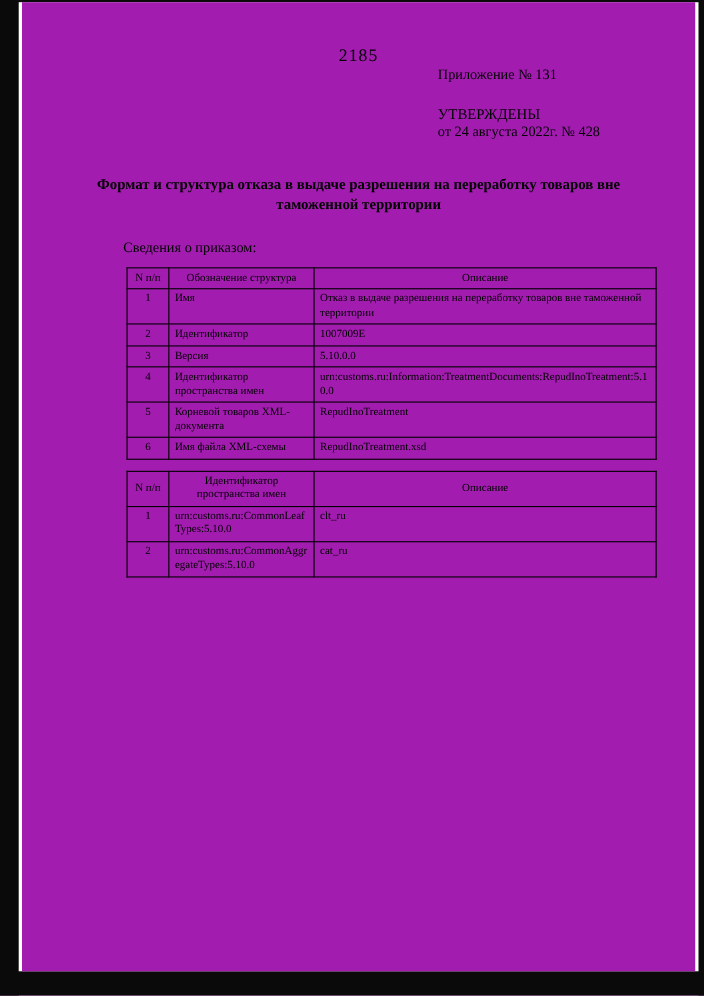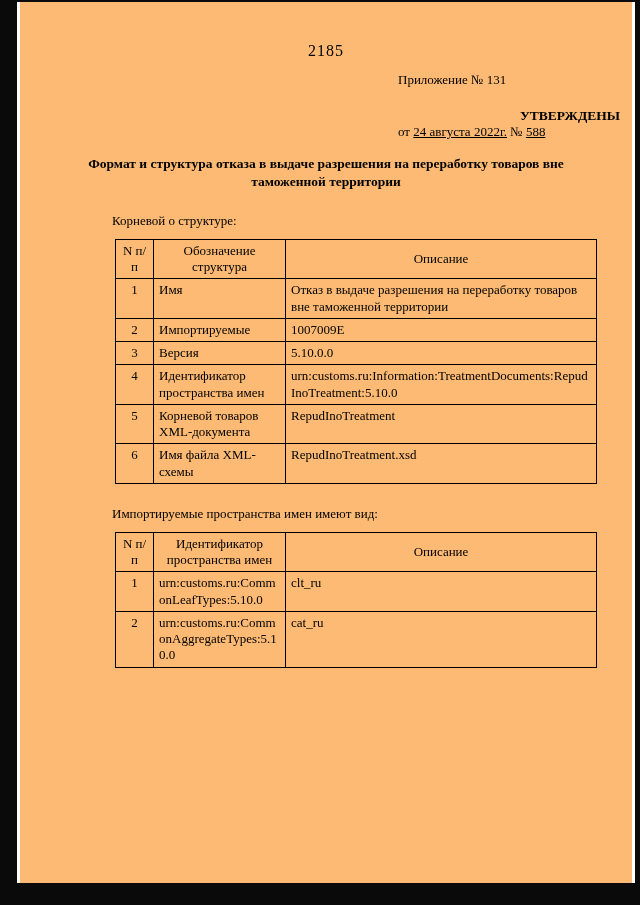--- a/index.html
+++ b/index.html
@@ -8,41 +8,41 @@
     font-family:"Liberation Serif","DejaVu Serif",serif;color:#000;
     overflow:hidden;
   }
   .edge{position:absolute;background:#0a0a0a;}
   .edge-left{left:0;top:0;width:17px;height:905px;}
   .edge-right{right:0;top:0;width:5px;height:905px;}
   .edge-bottom{left:0;bottom:0;width:640px;height:22px;}
   .edge-top{left:0;top:0;width:640px;height:2px;}
   .content{
     position:absolute;left:20px;top:2px;right:8px;bottom:22px;
-    background:#fdba74;
+    background:#a21caf;
   }
   .page-number{
     margin-top:40px;text-align:center;font-size:16px;letter-spacing:1px;
   }
   .approval-block{
-    margin-left:378px;margin-top:12px;width:222px;font-size:13px;line-height:1.28;
+    margin-left:378px;margin-top:0;width:222px;font-size:13px;line-height:1.28;
   }
   .annex-line{margin-bottom:18px;}
-  .approved-line{font-weight:bold;font-size:13.5px;text-align:right;}
-  .order-line .u{text-decoration:underline;}
+  .approved-line{font-weight:normal;font-size:13.5px;}
+  .order-line .u{}
   .doc-title{
-    width:490px;margin:14px auto 0;text-align:center;font-weight:bold;
+    width:490px;margin:30px auto 0;text-align:center;font-weight:bold;
     font-size:13.5px;line-height:1.35;
   }
   .section-label{
     margin:22px 0 0 92px;font-size:13px;
   }
   table.tbl{
     margin:10px 0 0 95px;width:481px;border-collapse:collapse;
-    font-size:13px;line-height:1.25;table-layout:fixed;
+    font-size:10px;line-height:1.25;table-layout:fixed;
   }
   table.tbl col.c1{width:38px;}
   table.tbl col.c2{width:132px;}
   table.tbl col.c3{width:311px;}
   table.tbl th, table.tbl td{
     border:1px solid #000;padding:3px 5px;vertical-align:top;
     font-weight:normal;overflow-wrap:anywhere;
   }
   table.tbl th{text-align:center;vertical-align:middle;}
   table.tbl td.num{text-align:center;}
@@ -56,26 +56,26 @@
 <div class="edge edge-right"></div>
 <div class="edge edge-bottom"></div>
 
 <div class="content">
 
   <div class="page-number">2185</div>
 
   <div class="approval-block">
     <div class="annex-line">Приложение № 131</div>
     <div class="approved-line">УТВЕРЖДЕНЫ</div>
-    <div class="order-line"><span>от</span><span class="sp"> </span><span class="u">24 августа 2022г.</span><span class="sp"> </span><span>№</span><span class="sp"> </span><span class="u">588</span></div>
+    <div class="order-line"><span>от</span><span class="sp"> </span><span class="u">24 августа 2022г.</span><span class="sp"> </span><span>№</span><span class="sp"> </span><span class="u">428</span></div>
   </div>
 
   <div class="doc-title">Формат и структура отказа в выдаче разрешения на переработку товаров вне таможенной территории</div>
 
-  <div class="section-label">Корневой о структуре:</div>
+  <div class="section-label">Сведения о приказом:</div>
 
   <table class="tbl">
     <colgroup>
         <col class="c1">
         <col class="c2">
         <col class="c3">
       </colgroup>
     <thead>
       <tr>
         <th>N п/п</th>
@@ -84,21 +84,21 @@
       </tr>
     </thead>
     <tbody>
       <tr>
         <td class="num">1</td>
         <td>Имя</td>
         <td>Отказ в выдаче разрешения на переработку товаров вне таможенной территории</td>
       </tr>
       <tr>
         <td class="num">2</td>
-        <td>Импортируемые</td>
+        <td>Идентификатор</td>
         <td>1007009E</td>
       </tr>
       <tr>
         <td class="num">3</td>
         <td>Версия</td>
         <td>5.10.0.0</td>
       </tr>
       <tr>
         <td class="num">4</td>
         <td>Идентификатор пространства имен</td>
@@ -110,21 +110,20 @@
         <td>RepudInoTreatment</td>
       </tr>
       <tr>
         <td class="num">6</td>
         <td>Имя файла XML-схемы</td>
         <td>RepudInoTreatment.xsd</td>
       </tr>
     </tbody>
   </table>
 
-  <div class="section-label">Импортируемые пространства имен имеют вид:</div>
 
   <table class="tbl">
     <colgroup>
         <col class="c1">
         <col class="c2">
         <col class="c3">
       </colgroup>
     <thead>
       <tr>
         <th>N п/п</th>

